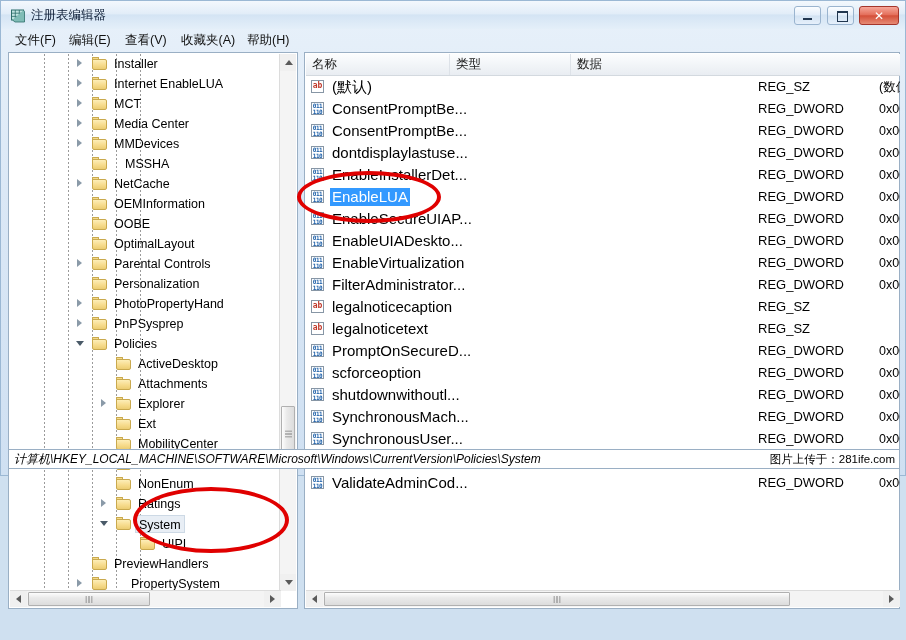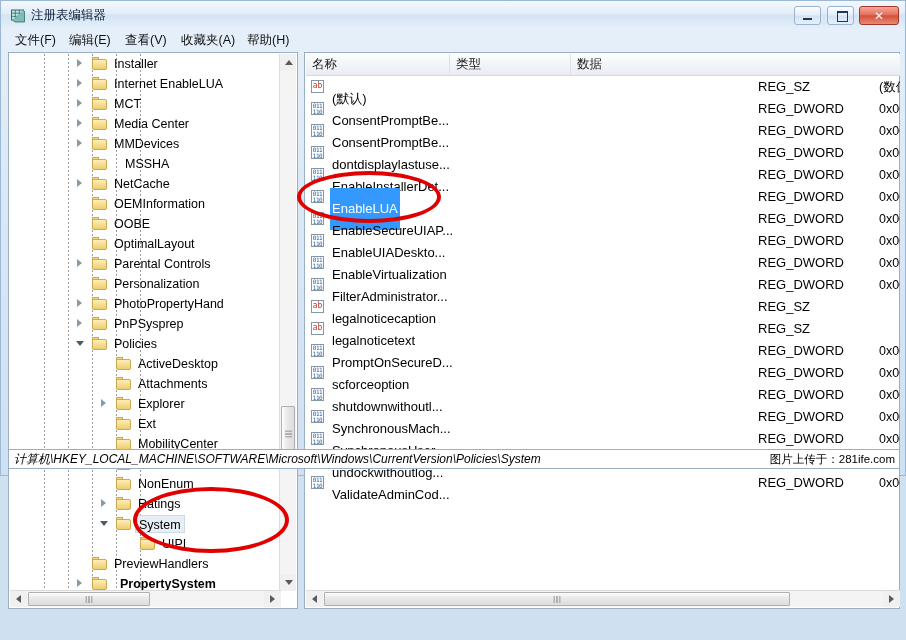--- a/index.html
+++ b/index.html
@@ -189,27 +189,27 @@
   }
   .lrow .ricon{position:absolute;left:5px;top:4px;width:14px;height:14px;}
   .ricon .ibox{
     position:absolute;left:0;top:0;width:13px;height:13px;
     background:#ffffff;border:1px solid #8796a5;box-sizing:border-box;
   }
   .ricon .itxt{
     position:absolute;left:0;top:0;width:13px;height:13px;
     font-family:"DejaVu Sans Mono","Liberation Mono",monospace;
     font-size:6px;line-height:6px;text-align:center;padding-top:1px;
-    box-sizing:border-box;font-weight:normal;
+    box-sizing:border-box;font-weight:bold;
   }
   .ricon.sz .itxt{color:#c0392b;font-size:8px;line-height:11px;padding-top:0;}
   .ricon.dword .itxt{color:#1c5fa8;letter-spacing:-0.5px;}
   .lrow .rname{
     position:absolute;left:24px;top:0;height:22px;line-height:22px;
-    font-size:13px;color:#000;padding:12px 2px;
+    font-size:15px;color:#000;padding:0 2px;
   }
   .lrow.selected .rname{
     background:#3399ff;color:#ffffff;line-height:18px;height:18px;top:2px;
   }
   .lrow .rtype{position:absolute;left:452px;top:0;height:22px;line-height:22px;font-size:13px;}
   .lrow .rdata{position:absolute;left:573px;top:0;height:22px;line-height:22px;font-size:12.5px;}
   
   .statusbar{
     position:absolute;left:7px;bottom:6px;width:892px;height:20px;
     background:#ffffff;border:1px solid #9aafc4;box-sizing:border-box;
@@ -467,21 +467,21 @@
                 <span class="fbody"></span>
               </span>
               <span class="tlabel" style="left: 101px;">PreviewHandlers</span>
             </div>
             <div class="tnode">
               <span class="tw collapsed" style="left: 66px;"></span>
               <span class="folder" style="left: 82px;">
                 <span class="ftab"></span>
                 <span class="fbody"></span>
               </span>
-              <span class="tlabel" style="left: 107px; font-weight: bold;">PropertySystem</span>
+              <span class="tlabel" style="left: 118px;">PropertySystem</span>
             </div>
           </div>
       </div>
 
       <div class="vscroll">
         <div class="arrow up">
           <span class="tri-up"></span>
         </div>
         <div class="vthumb" style="top:352px;height:56px;">
           <span class="grip"></span>

